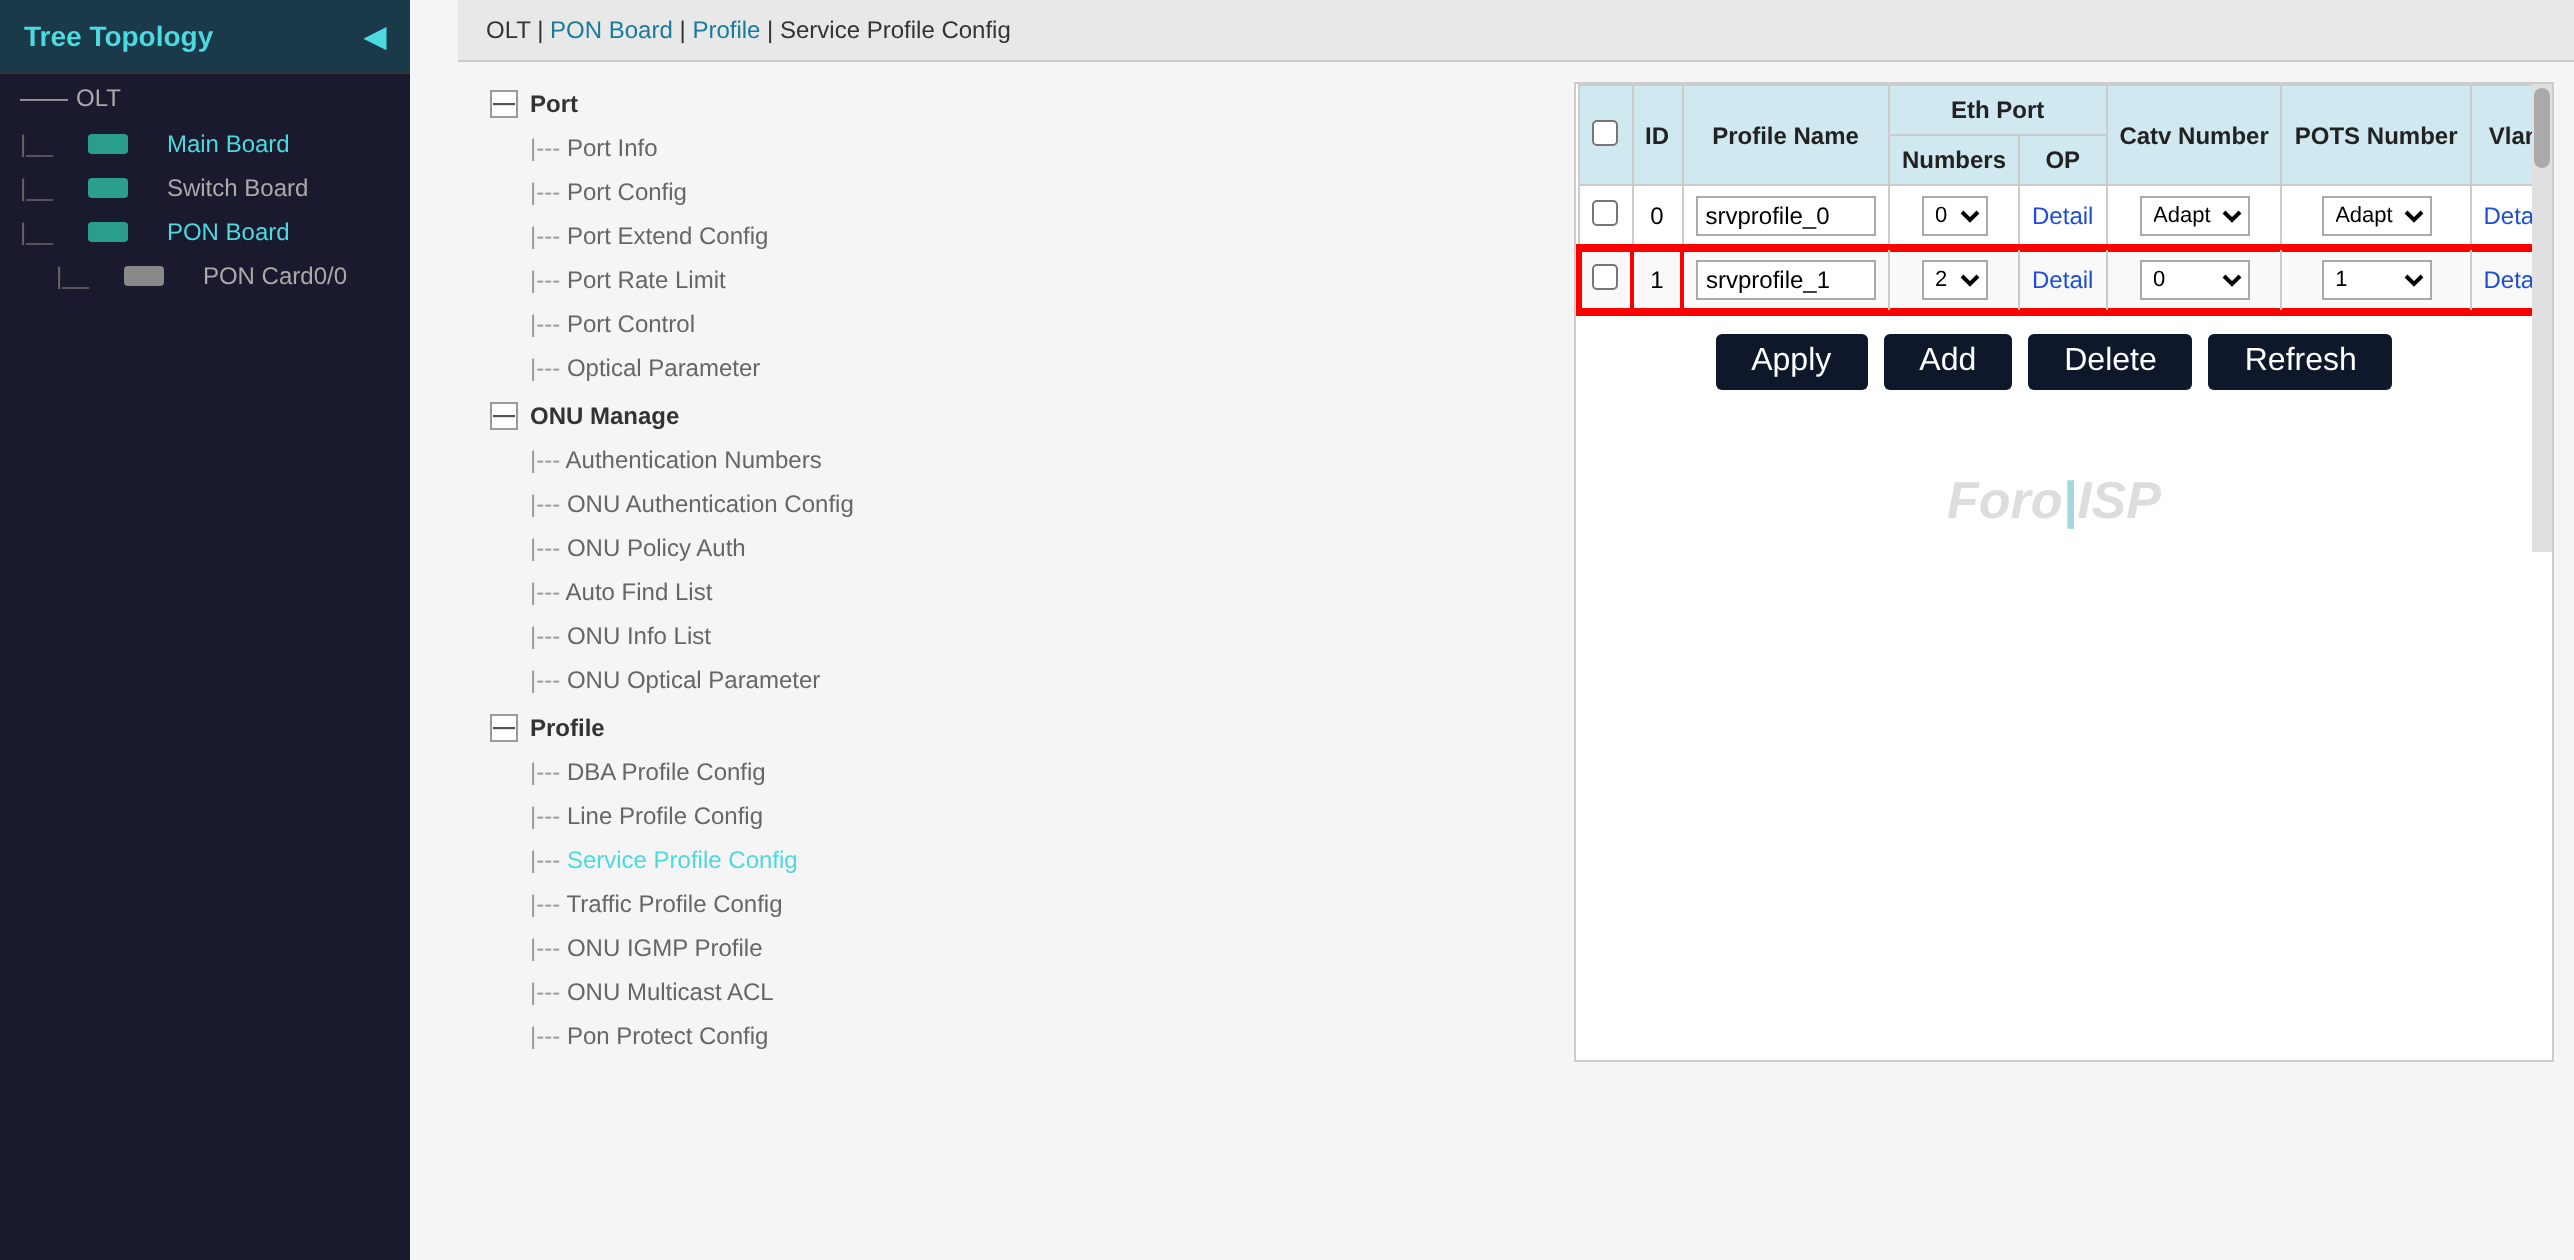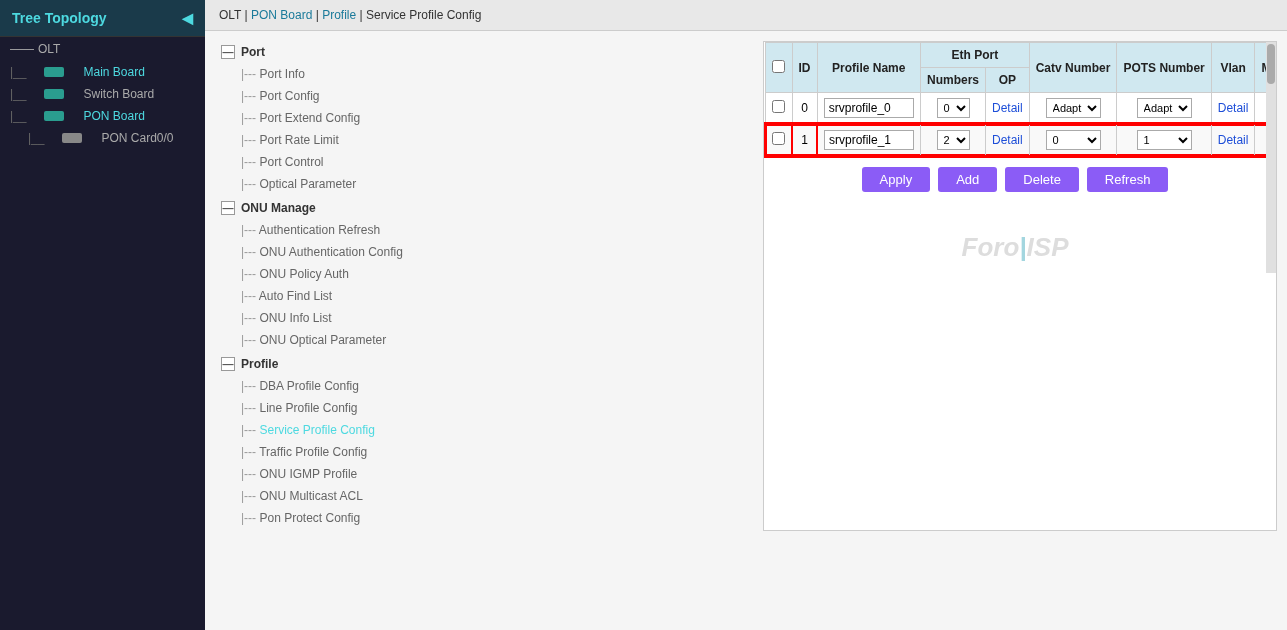--- a/index.html
+++ b/index.html
@@ -47,20 +47,21 @@
     .tree-item .line-prefix { color: #666; margin-right: 2px; }
     .tree-olt { padding: 5px 10px; color: #aaa; display: flex; align-items: center; gap: 4px; }
 
     
     #main {
       flex: 1;
       display: flex;
       flex-direction: column;
       background: #f5f5f5;
       overflow: hidden;
+      padding-left: 24px;
     }
     #breadcrumb {
       background: #e8e8e8;
       border-bottom: 1px solid #ccc;
       padding: 8px 14px;
       font-size: 12px;
       color: #333;
     }
     #breadcrumb a { color: #1a7a9a; text-decoration: none; }
 
@@ -157,26 +158,26 @@
 
     
     .btn-row {
       padding: 10px;
       display: flex;
       gap: 8px;
       justify-content: center;
     }
     .btn {
       padding: 5px 18px;
-      font-size: 13px;
+      font-size: 16px;
       border: none;
       border-radius: 3px;
       cursor: pointer;
       color: #fff;
-      background: #8b5cf6;
+      background: #0f172a;
     }
 
     
     .watermark {
       text-align: center;
       padding: 30px 0 10px;
       color: #aaa;
       font-size: 26px;
       font-style: italic;
       font-weight: bold;
@@ -265,21 +266,21 @@
           <div class="nav-sub-item">Port Rate Limit</div>
           <div class="nav-sub-item">Port Control</div>
           <div class="nav-sub-item">Optical Parameter</div>
         </div>
 
         <div class="nav-section">
           <div class="nav-section-header">
             <span class="minus-icon">—</span>
             <span>ONU Manage</span>
           </div>
-          <div class="nav-sub-item">Authentication Refresh</div>
+          <div class="nav-sub-item">Authentication Numbers</div>
           <div class="nav-sub-item">ONU Authentication Config</div>
           <div class="nav-sub-item">ONU Policy Auth</div>
           <div class="nav-sub-item">Auto Find List</div>
           <div class="nav-sub-item">ONU Info List</div>
           <div class="nav-sub-item">ONU Optical Parameter</div>
         </div>
 
         <div class="nav-section">
           <div class="nav-section-header">
             <span class="minus-icon">—</span>

